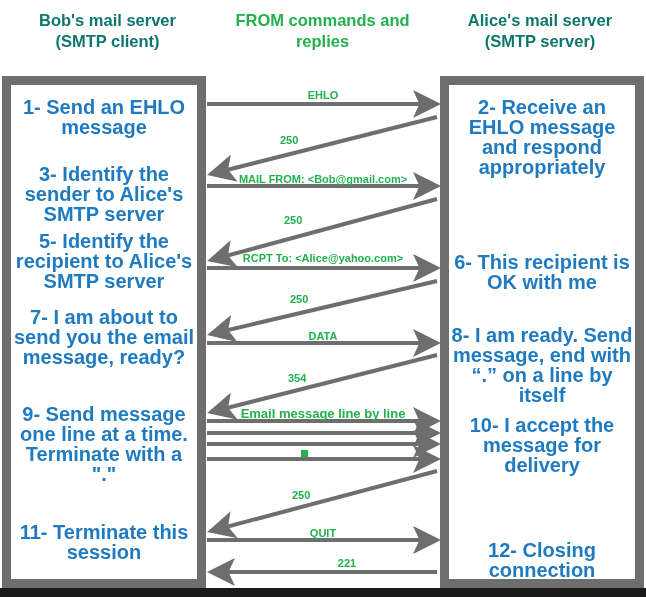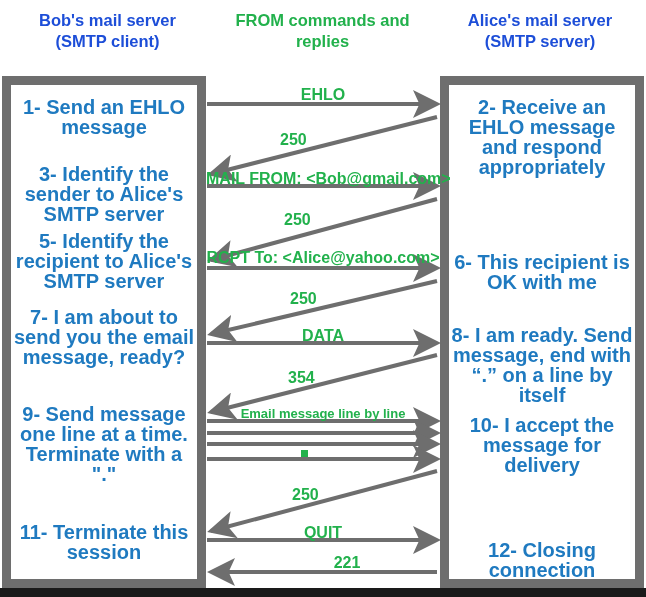--- a/index.html
+++ b/index.html
@@ -19,21 +19,21 @@
   }
 
   
   .heading {
     position: absolute;
     text-align: center;
     font-weight: bold;
     font-size: 16.5px;
     line-height: 21px;
   }
-  .heading.gray  { color: #1d4ed8; }
+  .heading.gray  { color: #0f766e; }
   .heading.green { color: #22b14c; }
 
   #heading-left   { left: 10px;  top: 10px; width: 195px; }
   #heading-middle { left: 215px; top: 10px; width: 215px; }
   #heading-right  { left: 440px; top: 10px; width: 200px; }
 
   
   .panel {
     position: absolute;
     background: #6e6e6e;
@@ -79,21 +79,21 @@
     width: 646px;
     height: 597px;
     pointer-events: none;
   }
 
   
   .proto-label {
     position: absolute;
     color: #22b14c;
     font-weight: bold;
-    font-size: 16px;
+    font-size: 11px;
     line-height: 14px;
     white-space: nowrap;
     text-align: center;
   }
   .proto-label.small { font-size: 13px; }
 
   
   #ellipsis-marker {
     position: absolute;
     width: 7px;

